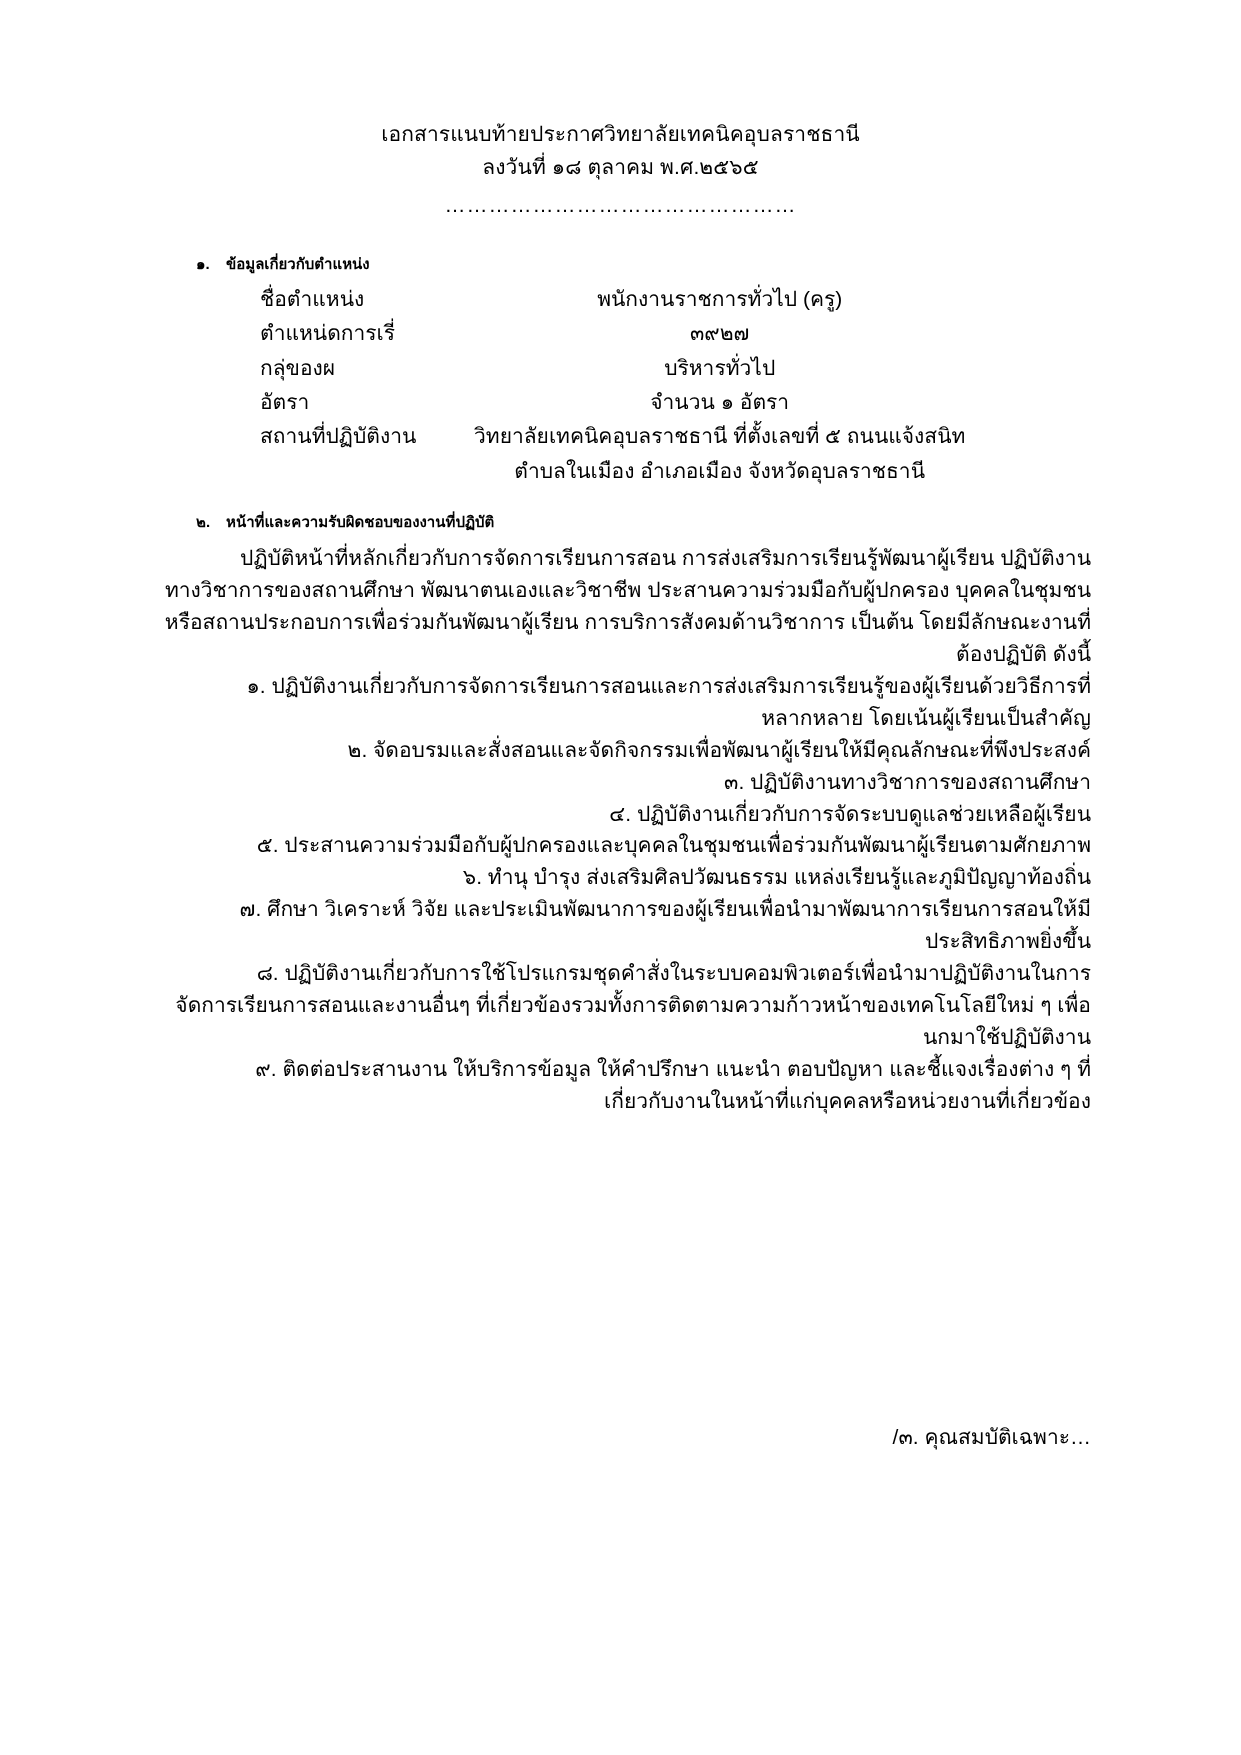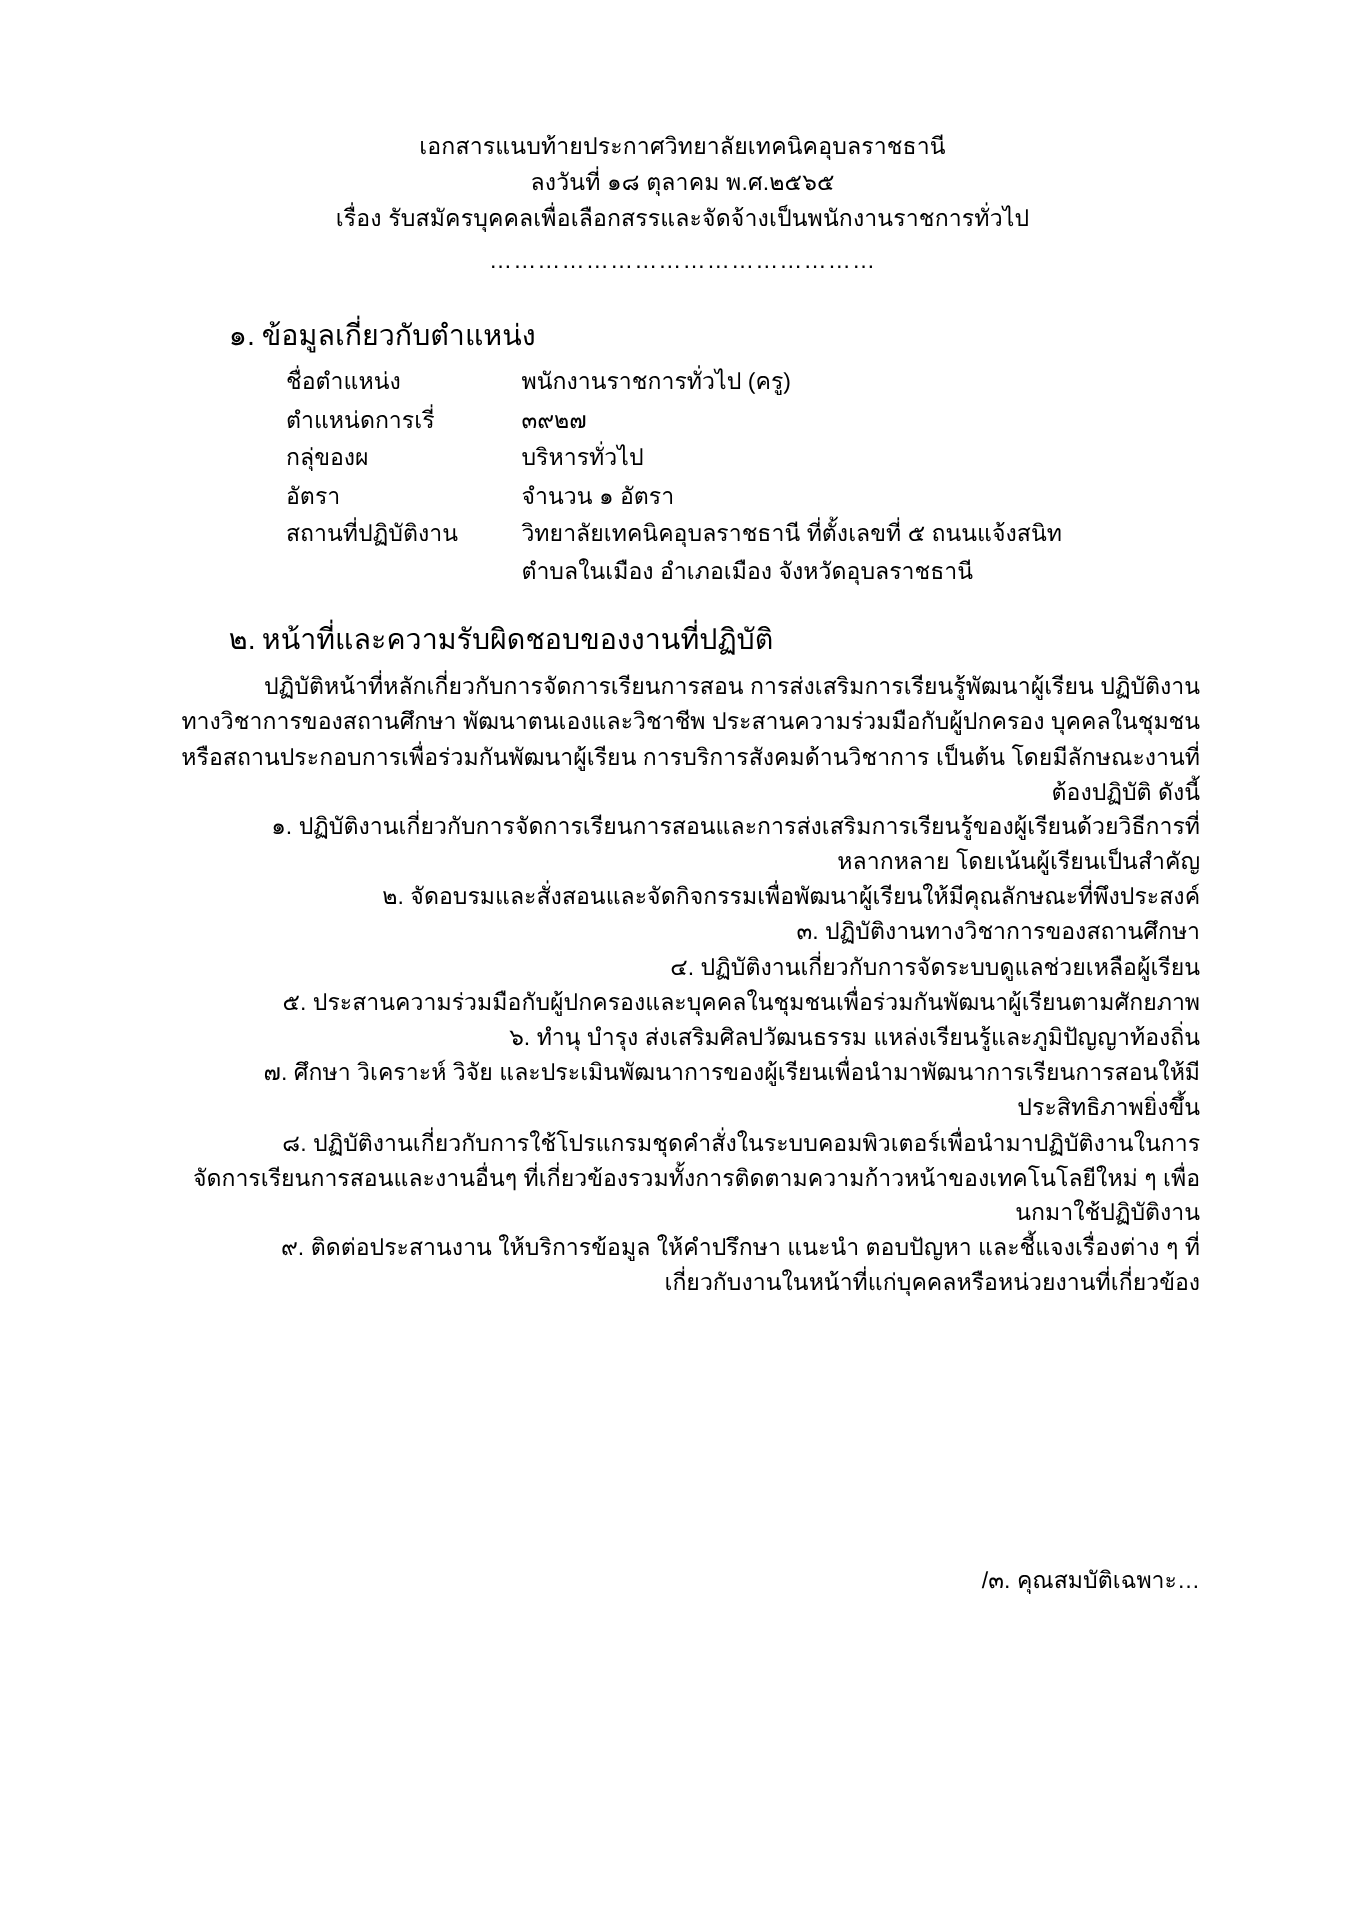--- a/index.html
+++ b/index.html
@@ -32,23 +32,23 @@
   }
   .dots {
     font-size: 21px;
     letter-spacing: 1px;
     margin-top: 6px;
   }
   .section {
     margin-top: 30px;
   }
   .section-heading {
-    font-size: 26px;
-    font-weight: normal;
-    margin-left: 58px;
+    font-size: 15px;
+    font-weight: bold;
+    margin-left: 46px;
     margin-bottom: 6px;
   }
   .section-heading .num {
     display: inline-block;
     width: 30px;
   }
   .field-table {
     margin-left: 110px;
     border-collapse: collapse;
   }
@@ -58,20 +58,21 @@
     vertical-align: top;
     line-height: 1.45;
   }
   .field-label {
     font-weight: normal;
     width: 200px;
     padding-right: 14px !important;
   }
   .field-value {
     font-weight: normal;
+    text-align: center;
   }
   .field-value.bold {
     font-weight: normal;
   }
   .section2 {
     margin-top: 22px;
   }
   .para {
     font-size: 21px;
     line-height: 1.52;
@@ -95,21 +96,20 @@
   }
 </style>
 </head>
 <body>
 
 <div class="page">
 
   <div class="header-block">
     <div class="header-line">เอกสารแนบท้ายประกาศวิทยาลัยเทคนิคอุบลราชธานี</div>
     <div class="header-line">ลงวันที่  ๑๘  ตุลาคม  พ.ศ.๒๕๖๕</div>
-    <div class="header-line">เรื่อง  รับสมัครบุคคลเพื่อเลือกสรรและจัดจ้างเป็นพนักงานราชการทั่วไป</div>
     <div class="dots">…………………………………………</div>
   </div>
 
   <div class="section">
     <div class="section-heading">
       <span class="num">๑.</span><span>ข้อมูลเกี่ยวกับตำแหน่ง</span>
     </div>
     <table class="field-table">
       <tbody>
           <tr>

